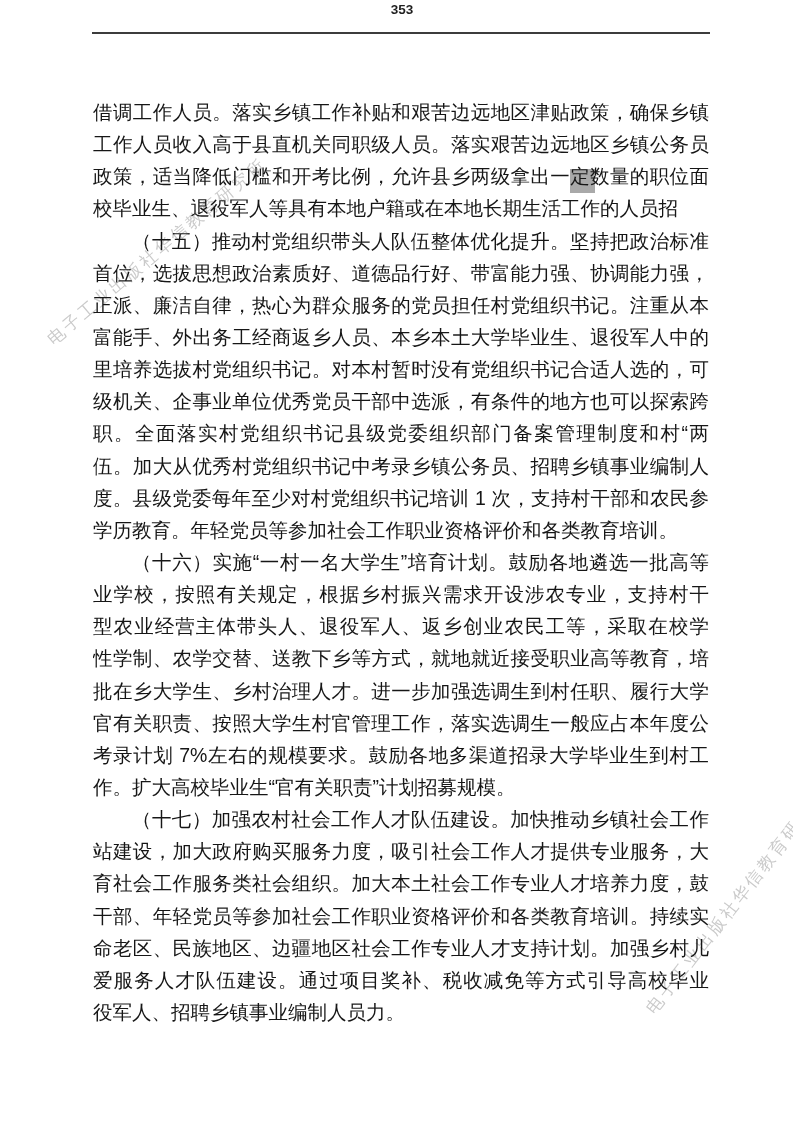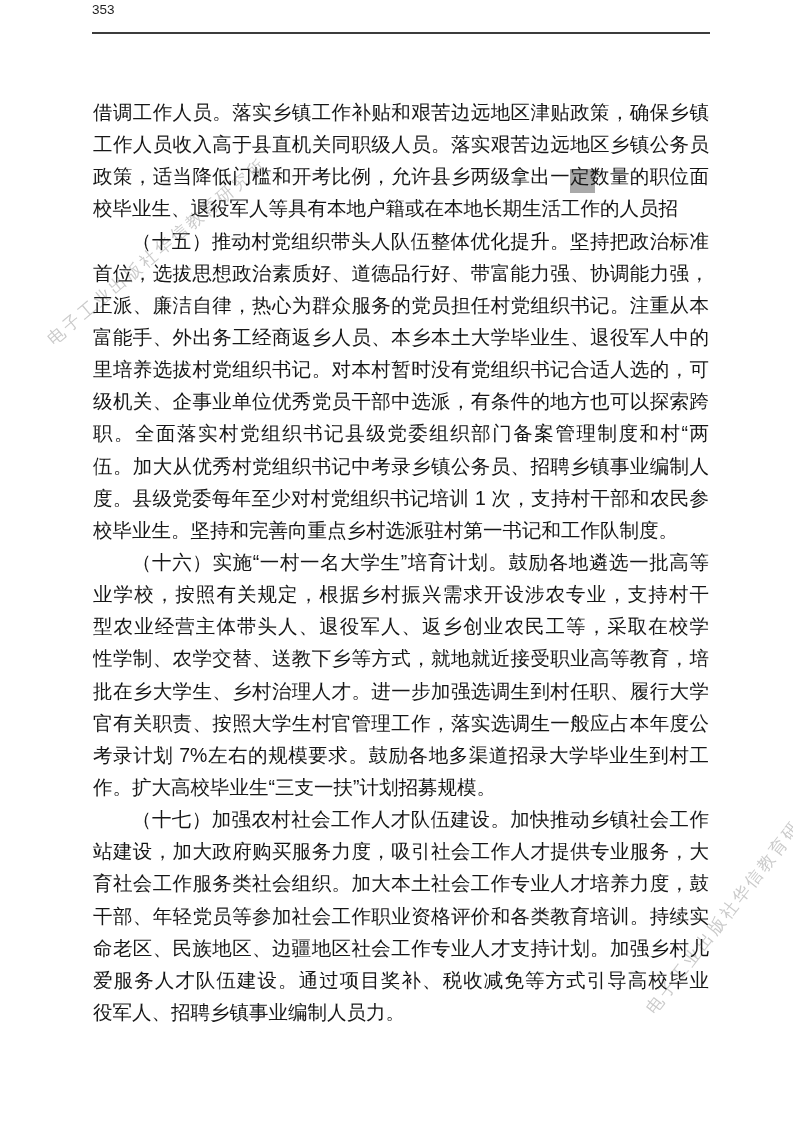--- a/index.html
+++ b/index.html
@@ -12,23 +12,23 @@
     height: 1122px;
     position: relative;
     overflow: hidden;
     font-family: "Liberation Sans", "DejaVu Sans", sans-serif;
   }
   .page-number {
     position: absolute;
     top: 2px;
     left: 92px;
     width: 620px;
-    text-align: left;
+    text-align: center;
     font-size: 13.5px;
-    font-weight: 400;
+    font-weight: 700;
     color: #1f1f1f;
     z-index: 3;
   }
   .header-rule {
     position: absolute;
     left: 92px;
     top: 32px;
     width: 618px;
     height: 2px;
     background: #3c3c3c;
@@ -110,29 +110,29 @@
       <div class="line">校毕业生、退役军人等具有本地户籍或在本地长期生活工作的人员招考。</div>
       <div class="line justify indent">（十五）推动村党组织带头人队伍整体优化提升。坚持把政治标准放在</div>
       <div class="line justify">首位，选拔思想政治素质好、道德品行好、带富能力强、协调能力强，公道</div>
       <div class="line justify">正派、廉洁自律，热心为群众服务的党员担任村党组织书记。注重从本村致</div>
       <div class="line justify">富能手、外出务工经商返乡人员、本乡本土大学毕业生、退役军人中的党员</div>
       <div class="line justify">里培养选拔村党组织书记。对本村暂时没有党组织书记合适人选的，可从上</div>
       <div class="line justify">级机关、企事业单位优秀党员干部中选派，有条件的地方也可以探索跨村任</div>
       <div class="line justify">职。全面落实村党组织书记县级党委组织部门备案管理制度和村“两委”成</div>
       <div class="line justify">伍。加大从优秀村党组织书记中考录乡镇公务员、招聘乡镇事业编制人员力</div>
       <div class="line justify">度。县级党委每年至少对村党组织书记培训 1 次，支持村干部和农民参加</div>
-      <div class="line">校毕业生。坚持和完善向重点乡村选派驻村第一书记和工作队制度。</div>
+      <div class="line">学历教育。年轻党员等参加社会工作职业资格评价和各类教育培训。</div>
       <div class="line justify indent">（十六）实施“一村一名大学生”培育计划。鼓励各地遴选一批高等职</div>
       <div class="line justify">业学校，按照有关规定，根据乡村振兴需求开设涉农专业，支持村干部、新</div>
       <div class="line justify">型农业经营主体带头人、退役军人、返乡创业农民工等，采取在校学习、弹</div>
       <div class="line justify">性学制、农学交替、送教下乡等方式，就地就近接受职业高等教育，培养一</div>
       <div class="line justify">批在乡大学生、乡村治理人才。进一步加强选调生到村任职、履行大学生村</div>
       <div class="line justify">官有关职责、按照大学生村官管理工作，落实选调生一般应占本年度公务员</div>
       <div class="line justify">考录计划 7%左右的规模要求。鼓励各地多渠道招录大学毕业生到村工</div>
-      <div class="line">作。扩大高校毕业生“三支一扶”计划招募规模。</div>
+      <div class="line">作。扩大高校毕业生“官有关职责”计划招募规模。</div>
       <div class="line justify indent">（十七）加强农村社会工作人才队伍建设。加快推动乡镇社会工作服务</div>
       <div class="line justify">站建设，加大政府购买服务力度，吸引社会工作人才提供专业服务，大力培</div>
       <div class="line justify">育社会工作服务类社会组织。加大本土社会工作专业人才培养力度，鼓励村</div>
       <div class="line justify">干部、年轻党员等参加社会工作职业资格评价和各类教育培训。持续实施革</div>
       <div class="line justify">命老区、民族地区、边疆地区社会工作专业人才支持计划。加强乡村儿童关</div>
       <div class="line justify">爱服务人才队伍建设。通过项目奖补、税收减免等方式引导高校毕业生、退</div>
       <div class="line">役军人、招聘乡镇事业编制人员力。</div>
     </div>
 
 </div>

